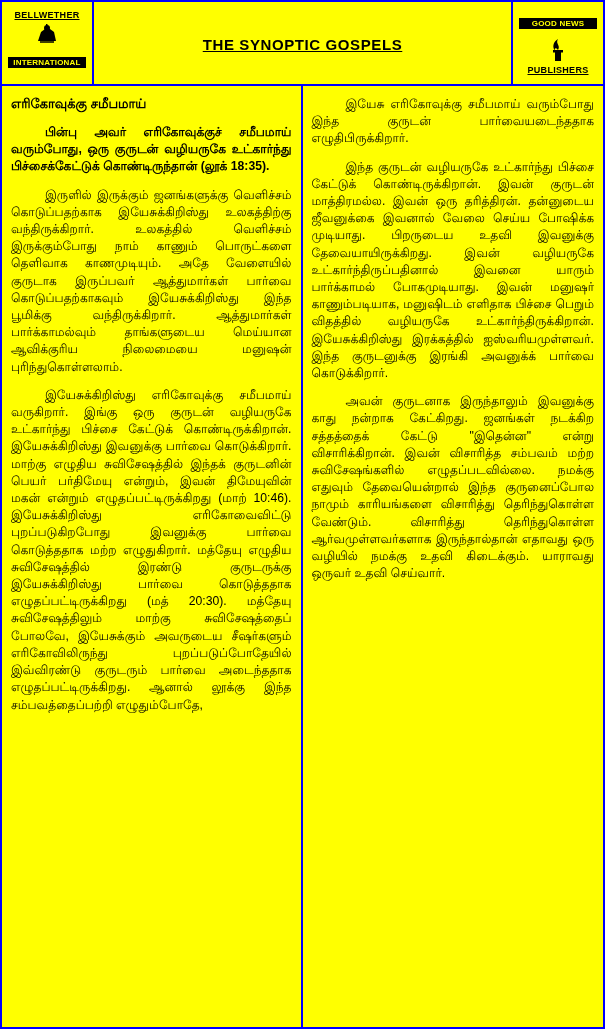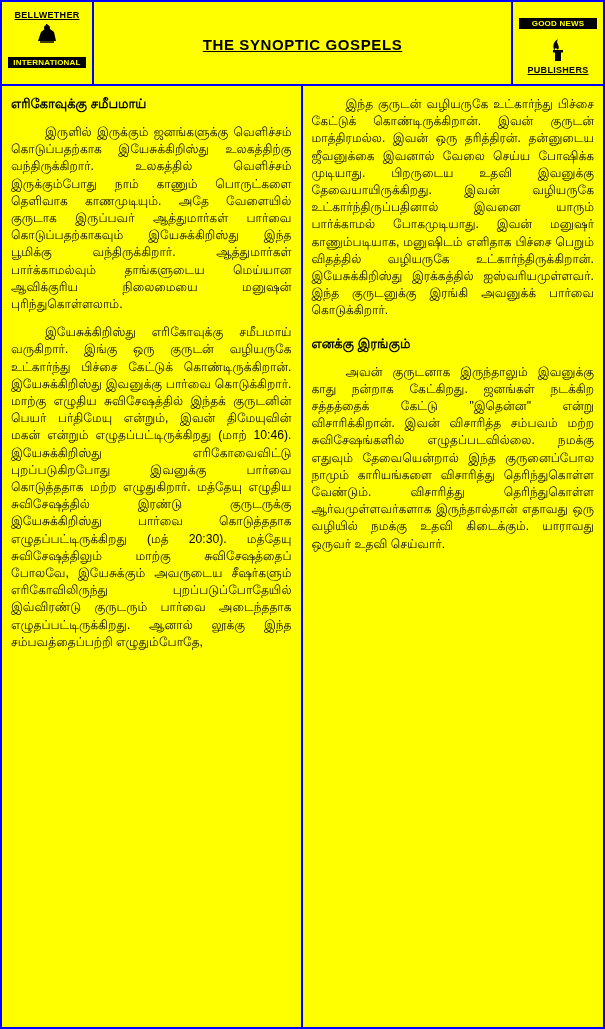--- a/index.html
+++ b/index.html
@@ -162,25 +162,26 @@
       </svg>
       <div class="logo-line">PUBLISHERS</div>
     </div>
 
   </div>
 
   <div class="columns">
 
     <div class="col left">
       <h2 class="sect">எரிகோவுக்கு சமீபமாய்</h2>
+      <p class="para bold">பின்பு அவர் எரிகோவுக்குச் சமீபமாய் வரும்போது, ஒரு குருடன் வழியருகே உட்கார்ந்து பிச்சைக்கேட்டுக் கொண்டிருந்தான் (லூக் 18:35).</p>
       <p class="para">இருளில் இருக்கும் ஜனங்களுக்கு வெளிச்சம் கொடுப்பதற்காக இயேசுக்கிறிஸ்து உலகத்திற்கு வந்திருக்கிறார். உலகத்தில் வெளிச்சம் இருக்கும்போது நாம் காணும் பொருட்களை தெளிவாக காணமுடியும். அதே வேளையில் குருடாக இருப்பவர் ஆத்துமார்கள் பார்வை கொடுப்பதற்காகவும் இயேசுக்கிறிஸ்து இந்த பூமிக்கு வந்திருக்கிறார். ஆத்துமார்கள் பார்க்காமல்வும் தாங்களுடைய மெய்யான ஆவிக்குரிய நிலைமையை மனுஷன் புரிந்துகொள்ளலாம்.</p>
       <p class="para">இயேசுக்கிறிஸ்து எரிகோவுக்கு சமீபமாய் வருகிறார். இங்கு ஒரு குருடன் வழியருகே உட்கார்ந்து பிச்சை கேட்டுக் கொண்டிருக்கிறான். இயேசுக்கிறிஸ்து இவனுக்கு பார்வை கொடுக்கிறார். மாற்கு எழுதிய சுவிசேஷத்தில் இந்தக் குருடனின் பெயர் பர்திமேயு என்றும், இவன் திமேயுவின் மகன் என்றும் எழுதப்பட்டிருக்கிறது (மாற் 10:46). இயேசுக்கிறிஸ்து எரிகோவைவிட்டு புறப்படுகிறபோது இவனுக்கு பார்வை கொடுத்ததாக மற்ற எழுதுகிறார். மத்தேயு எழுதிய சுவிசேஷத்தில் இரண்டு குருடருக்கு இயேசுக்கிறிஸ்து பார்வை கொடுத்ததாக எழுதப்பட்டிருக்கிறது (மத் 20:30). மத்தேயு சுவிசேஷத்திலும் மாற்கு சுவிசேஷத்தைப் போலவே, இயேசுக்கும் அவருடைய சீஷர்களும் எரிகோவிலிருந்து புறப்படுப்போதேயில் இவ்விரண்டு குருடரும் பார்வை அடைந்ததாக எழுதப்பட்டிருக்கிறது. ஆனால் லூக்கு இந்த சம்பவத்தைப்பற்றி எழுதும்போதே,</p>
     </div>
 
     <div class="col">
+      <p class="para">இயேசு எரிகோவுக்கு சமீபமாய் வரும்போது இந்த குருடன் பார்வையடைந்ததாக எழுதிபிருக்கிறார்.</p>
       <p class="para">இந்த குருடன் வழியருகே உட்கார்ந்து பிச்சை கேட்டுக் கொண்டிருக்கிறான். இவன் குருடன் மாத்திரமல்ல. இவன் ஒரு தரித்திரன். தன்னுடைய ஜீவனுக்கை இவனால் வேலை செய்ய போஷிக்க முடியாது. பிறருடைய உதவி இவனுக்கு தேவையாயிருக்கிறது. இவன் வழியருகே உட்கார்ந்திருப்பதினால் இவனை யாரும் பார்க்காமல் போகமுடியாது. இவன் மனுஷர் காணும்படியாக, மனுஷிடம் எளிதாக பிச்சை பெறும் விதத்தில் வழியருகே உட்கார்ந்திருக்கிறான். இயேசுக்கிறிஸ்து இரக்கத்தில் ஐஸ்வரியமுள்ளவர். இந்த குருடனுக்கு இரங்கி அவனுக்க் பார்வை கொடுக்கிறார்.</p>
-      <h2 class="sect second">எனக்கு இரங்கும்</h2>
       <p class="para">அவன் குருடனாக இருந்தாலும் இவனுக்கு காது நன்றாக கேட்கிறது. ஜனங்கள் நடக்கிற சத்தத்தைக் கேட்டு "இதென்ன" என்று விசாரிக்கிறான். இவன் விசாரித்த சம்பவம் மற்ற சுவிசேஷங்களில் எழுதப்படவில்லை. நமக்கு எதுவும் தேவையென்றால் இந்த குருனைப்போல நாமும் காரியங்களை விசாரித்து தெரிந்துகொள்ள வேண்டும். விசாரித்து தெரிந்துகொள்ள ஆர்வமுள்ளவர்களாக இருந்தால்தான் எதாவது ஒரு வழியில் நமக்கு உதவி கிடைக்கும். யாராவது ஒருவர் உதவி செய்வார்.</p>
     </div>
 
   </div>
 
 </div>
 
 </body></html>

